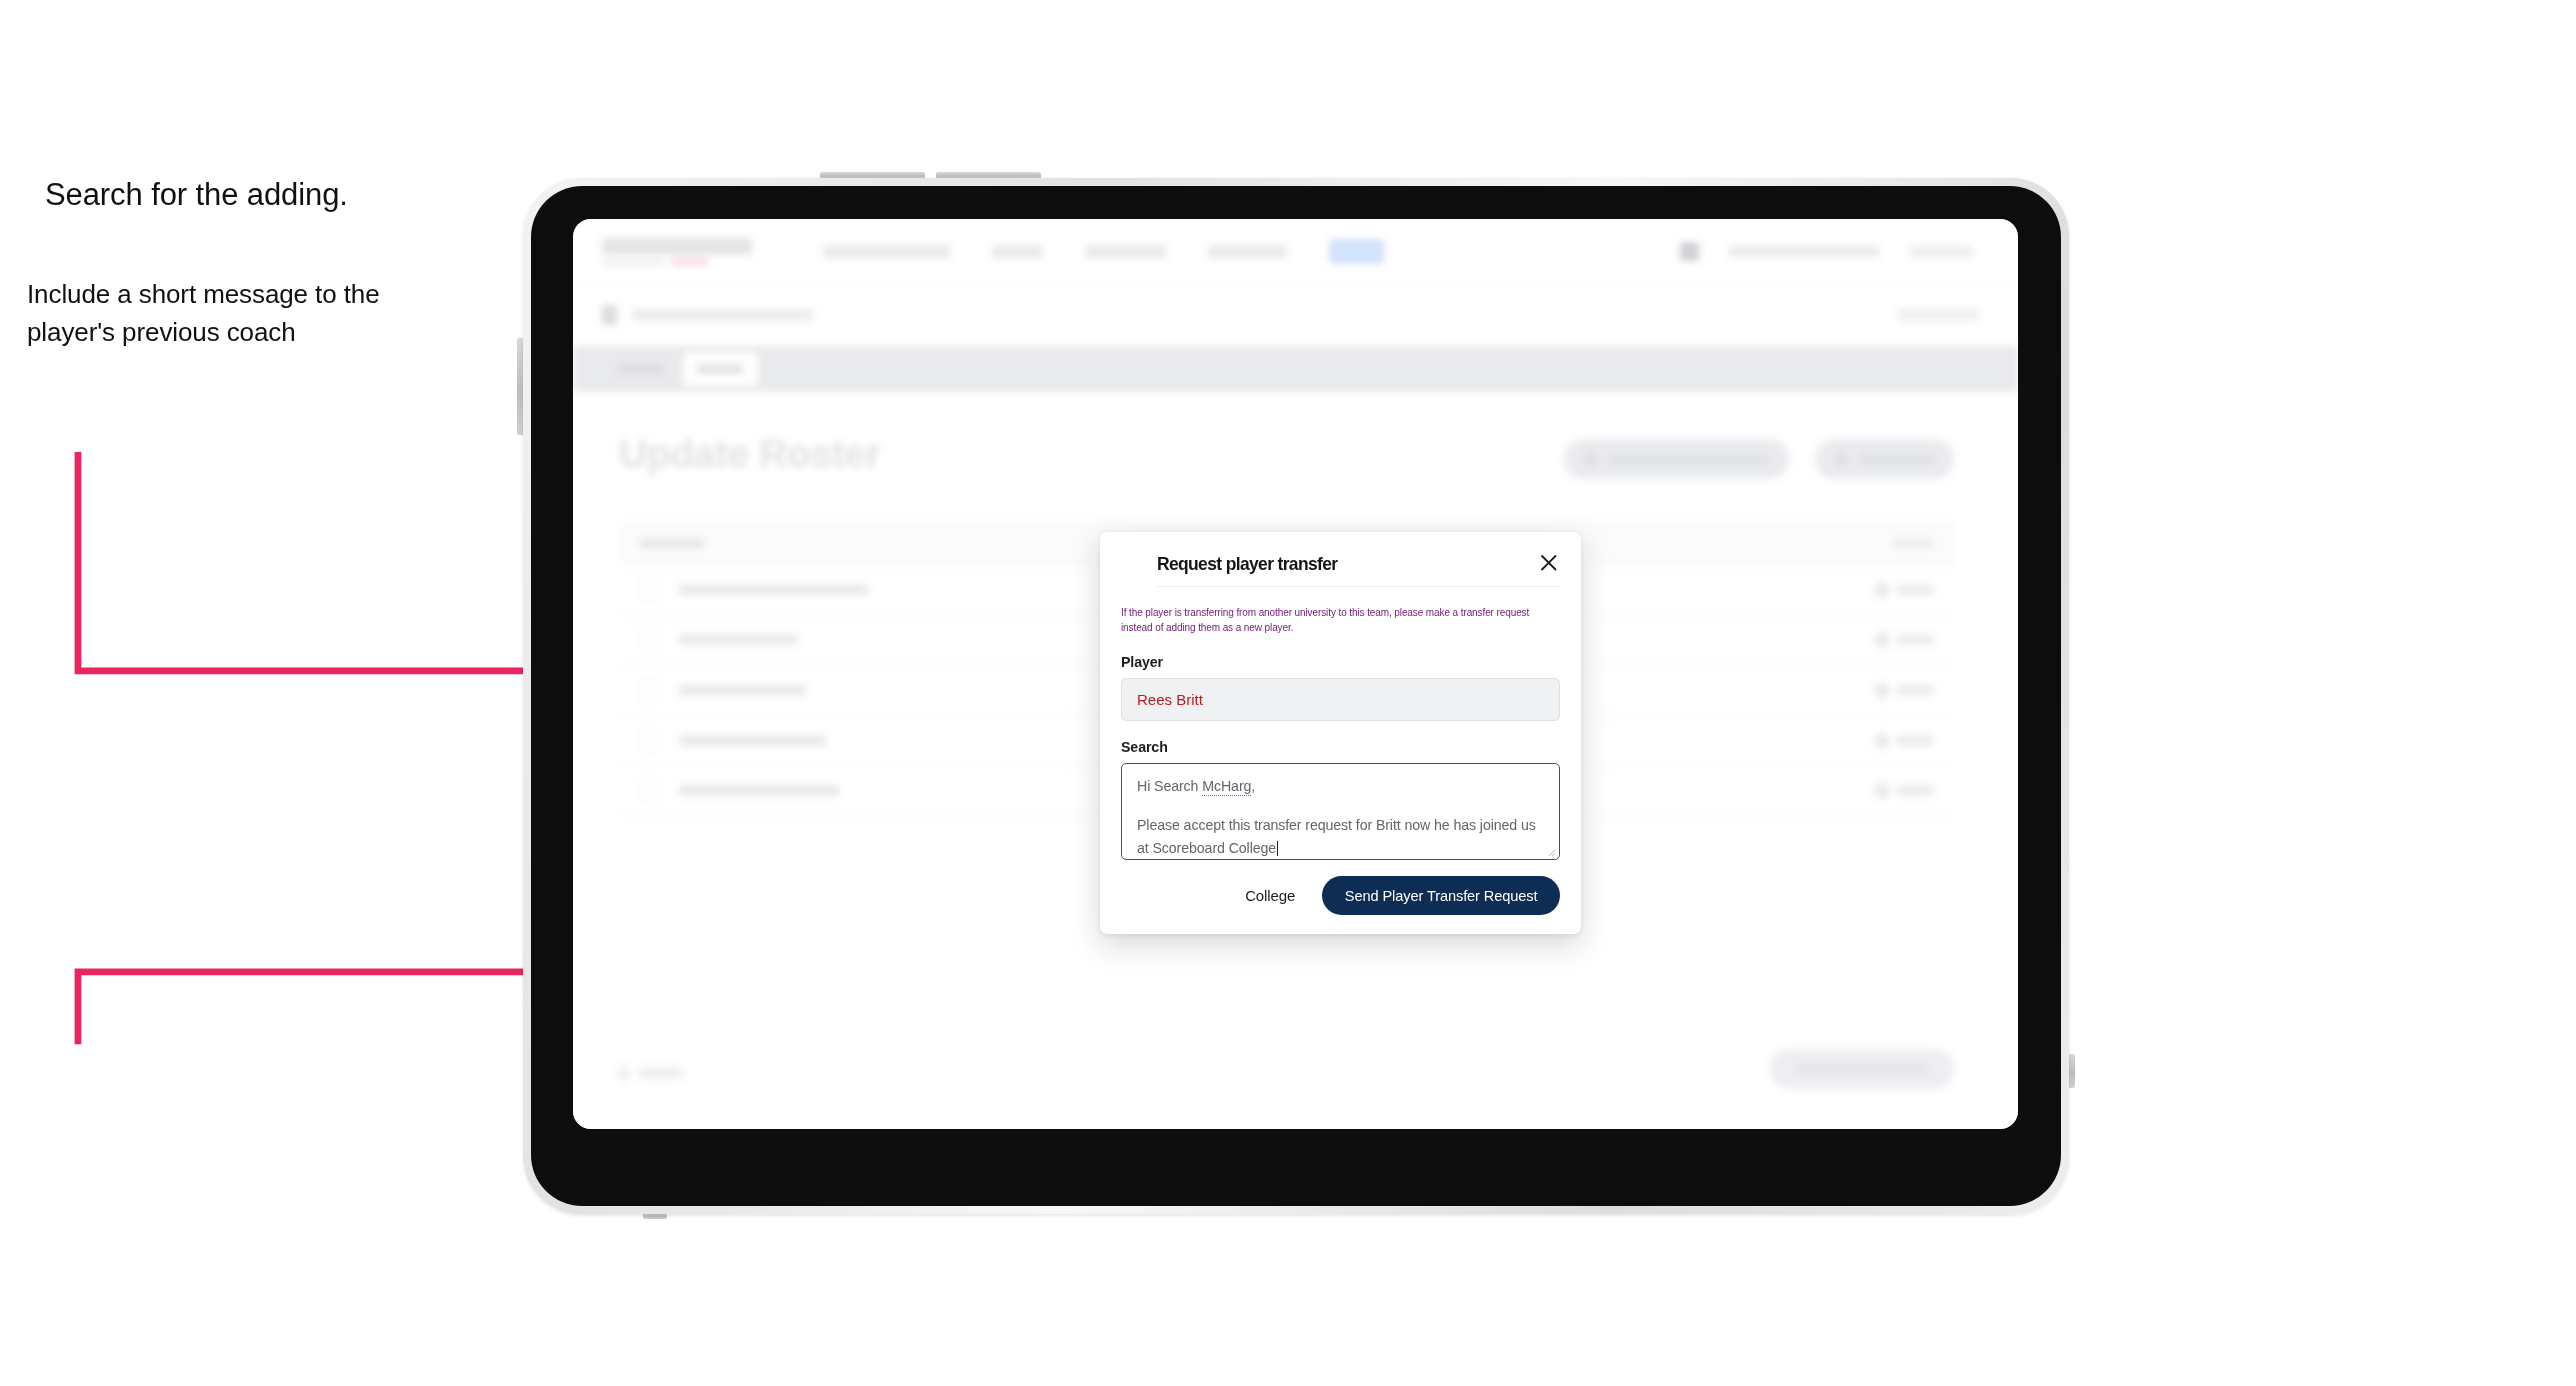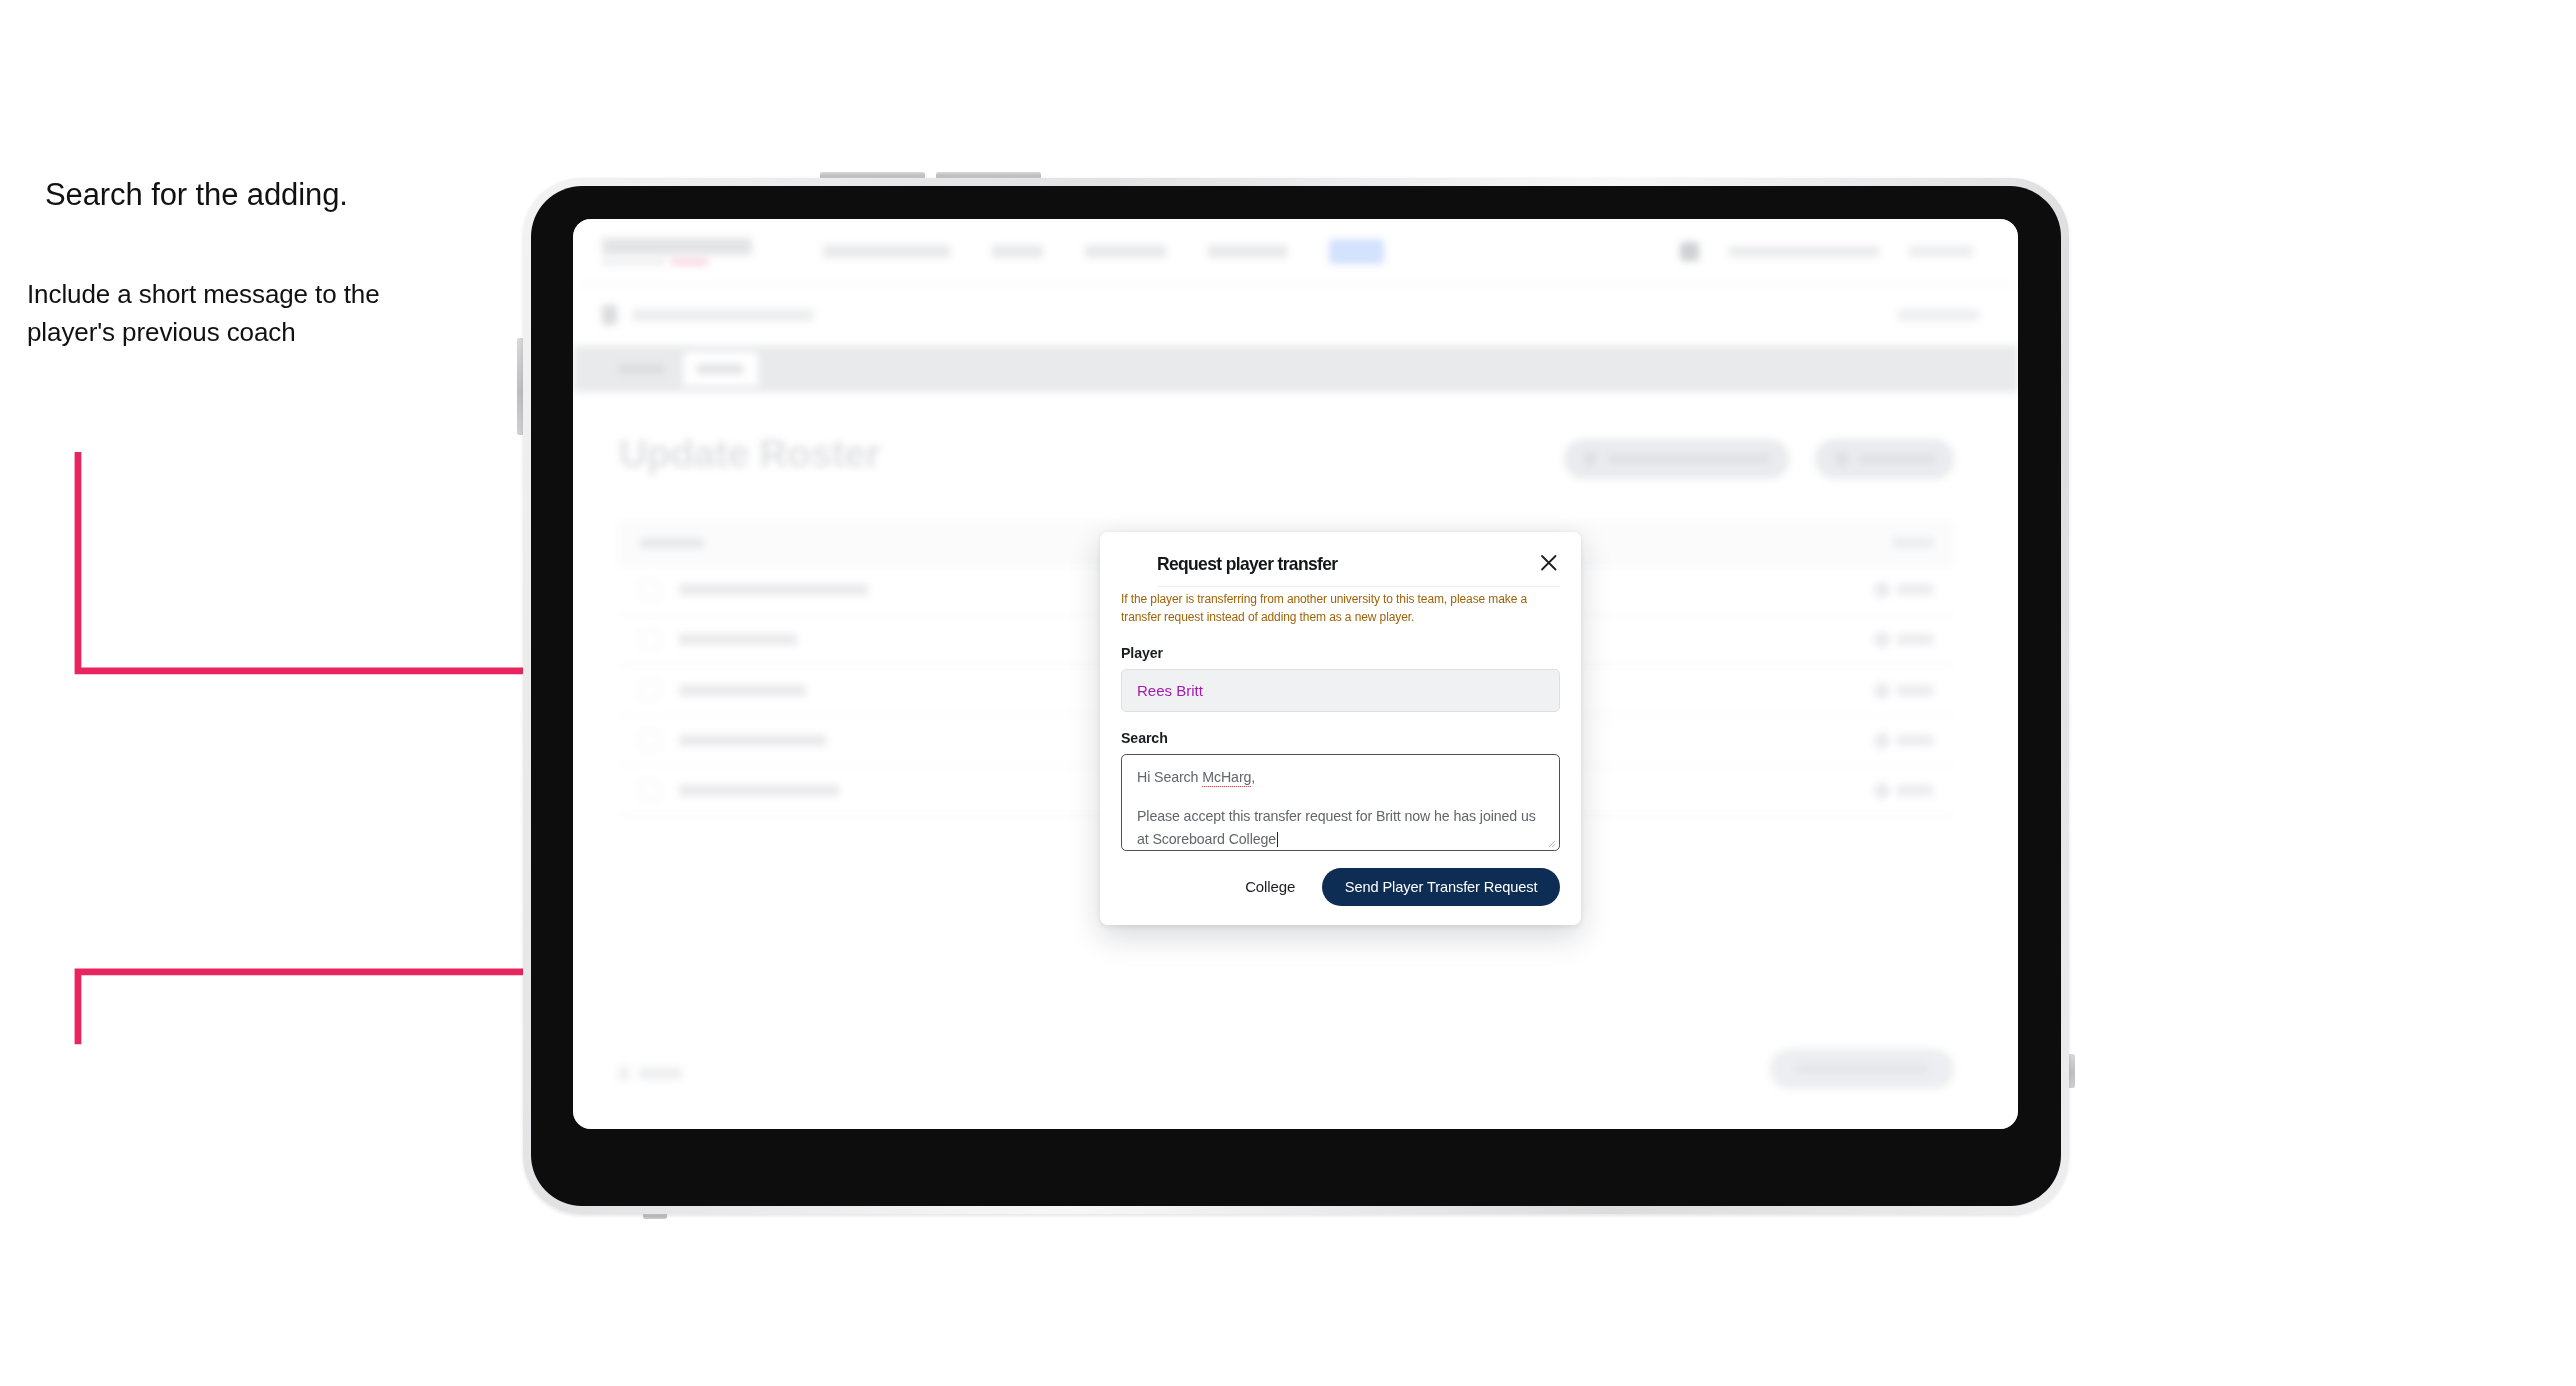--- a/index.html
+++ b/index.html
@@ -288,45 +288,45 @@
   }
   #modal-close {
     width: 22.5px; height: 22.5px;
     display: flex; align-items: center; justify-content: center;
     cursor: pointer;
     margin-top: -1.5px;
   }
   #modal-close svg { display: block; }
 
   #modal-desc {
-    margin-top: 3px;
-    font-size: 12px;
+    margin-top: 18px;
+    font-size: 10px;
     line-height: 1.55;
-    color: #a16207;
+    color: #701a75;
     letter-spacing: -0.1px;
   }
 
   .field-label {
     margin-top: 18px;
     font-size: 14.2px;
     font-weight: 700;
     color: #1b1c21;
     letter-spacing: -0.1px;
   }
 
   #player-input {
     margin-top: 8.2px;
     width: 100%;
     height: 43px;
     background: #f0f1f3;
     border: 0.7px solid #dddee2;
     border-radius: 5.2px;
     padding: 0 15px;
     font-size: 15px;
-    color: #a21caf;
+    color: #b91c1c;
     font-family: "Liberation Sans", sans-serif;
     outline: none;
   }
 
   #message-box {
     margin-top: 8.2px;
     width: 100%;
     height: 97px;
     border: 1.5px solid #4c4e55;
     border-radius: 5.2px;

